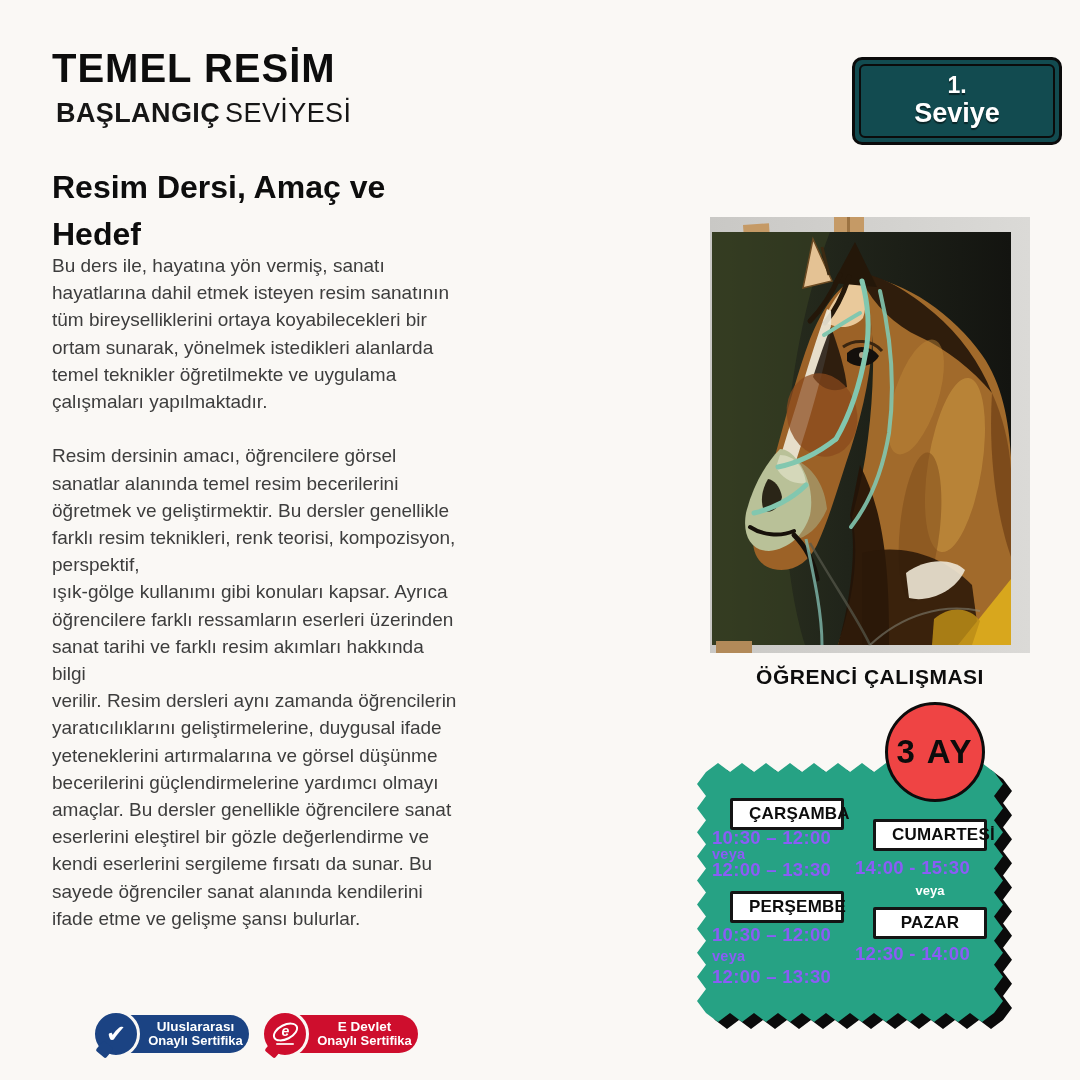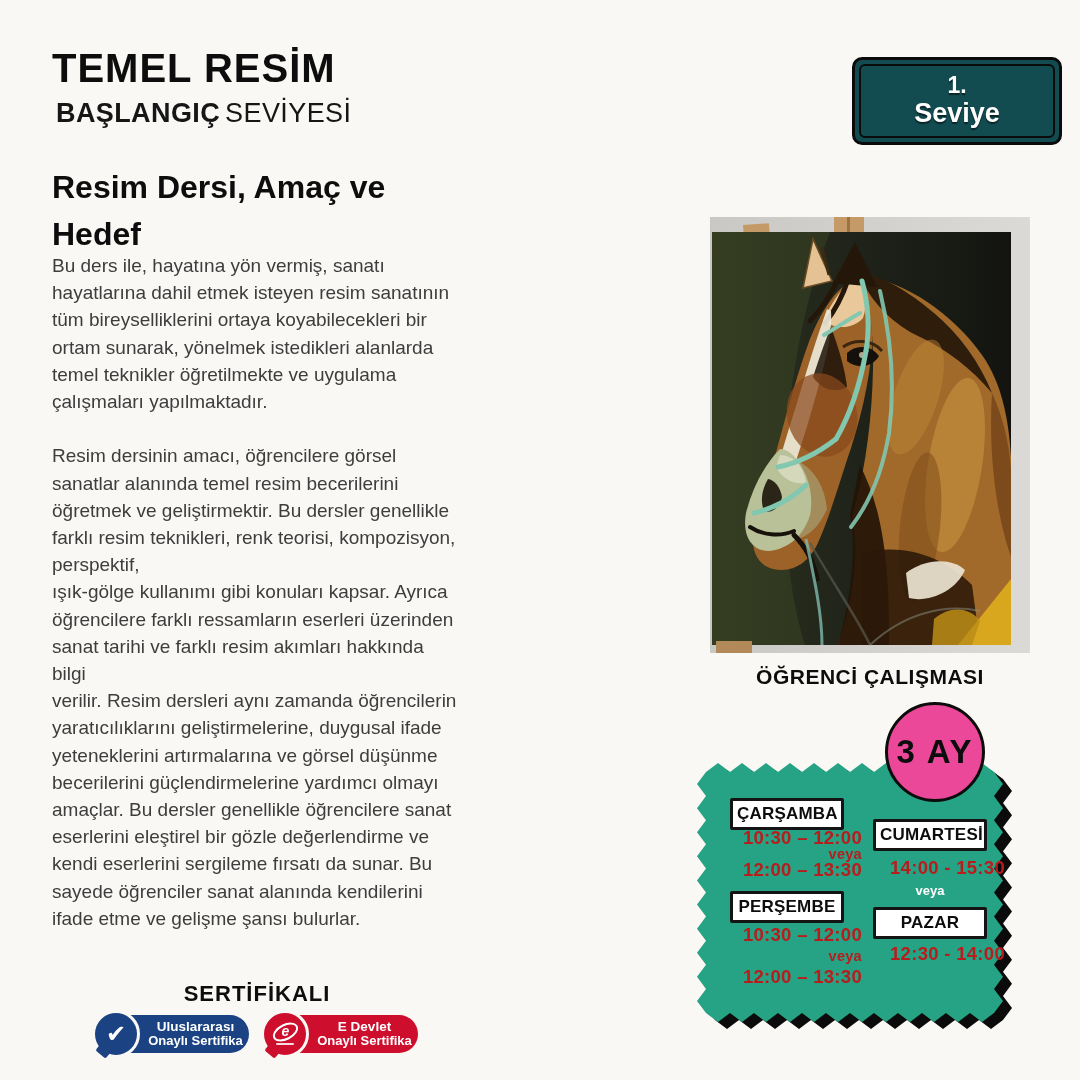--- a/index.html
+++ b/index.html
@@ -32,32 +32,32 @@
   
   .article-heading{position:absolute;left:52px;top:164px;margin:0;font-size:32px;font-weight:800;line-height:47px;white-space:pre-line;color:var(--ink)}
   .article-body{position:absolute;left:52px;top:252px;width:640px;margin:0;font-size:19px;line-height:27.2px;white-space:pre-line;color:var(--body)}
   
   .artwork{position:absolute;left:693px;top:200px;width:320px;height:436px;margin:17px}
   .artwork svg{display:block}
   .artwork figcaption{position:absolute;left:0;top:448px;width:320px;text-align:center;font-size:21px;font-weight:800;letter-spacing:.5px;color:var(--ink)}
   
   .duration{
     position:absolute;left:885px;top:702px;width:100px;height:100px;border-radius:50%;
-    background:#ec4899;border:3.5px solid #0c0c0c;z-index:5;
+    background:#ef4444;border:3.5px solid #0c0c0c;z-index:5;
     display:flex;align-items:center;justify-content:center;
     font-size:33px;font-weight:800;letter-spacing:2px;color:#0c0c0c;
   }
   
   .schedule{position:absolute;left:690px;top:755px;width:332px;height:285px;z-index:2}
   .schedule svg{position:absolute;left:0;top:0}
   .day-box{
-    position:absolute;width:114px;padding:3px 4px;background:#fff;border:3px solid #141414;border-radius:2px;
+    position:absolute;width:114px;padding:3px 16px;background:#fff;border:3px solid #141414;border-radius:2px;
     text-align:center;font-size:17px;font-weight:800;letter-spacing:.2px;color:#0d0d0d;
   }
-  .t{position:absolute;width:150px;text-align:right;color:#b91c1c;font-weight:800;font-size:18.5px;letter-spacing:.3px;line-height:17px}
+  .t{position:absolute;width:150px;text-align:left;color:#8b5cf6;font-weight:800;font-size:18.5px;letter-spacing:.3px;line-height:17px}
   .veya{font-size:14.5px}
   .veya-sm{position:absolute;width:150px;text-align:center;color:#fff;font-weight:800;font-size:13px}
   .w-box{left:40px;top:43px}   .w-t1{left:22px;top:74px}  .w-or{left:22px;top:91px}  .w-t2{left:22px;top:106px}
   .th-box{left:40px;top:136px} .th-t1{left:22px;top:171px}.th-or{left:22px;top:193px}.th-t2{left:22px;top:213px}
   .sa-box{left:183px;top:64px} .sa-t1{left:165px;top:104px}.sa-or{left:165px;top:128px}
   .su-box{left:183px;top:152px}.su-t1{left:165px;top:190px}
   
   .cert-heading{position:absolute;left:92px;top:981px;width:330px;margin:0;text-align:center;font-size:22px;font-weight:800;letter-spacing:1px;color:var(--ink)}
   .cert-row{position:absolute;left:92px;top:1010px;display:flex;gap:12px}
   .cert-badge{position:relative;width:157px;height:50px}
@@ -212,21 +212,20 @@
     <div class="t th-t2">12:00 – 13:30</div>
 
     <div class="day-box sa-box">CUMARTESİ</div>
     <div class="t sa-t1">14:00 - 15:30</div>
     <div class="veya-sm sa-or">veya</div>
 
     <div class="day-box su-box">PAZAR</div>
     <div class="t su-t1">12:30 - 14:00</div>
   </div>
 
-  <h3 class="cert-heading">SERTİFİKALI</h3>
   <div class="cert-row">
     <div class="cert-badge blue">
       <div class="cert-pill">
         <span class="ct">Uluslararası</span>
         <span class="cs">Onaylı Sertifika</span>
       </div>
       <div class="cert-circle">
           <span class="check">✔</span>
         </div>
     </div>

